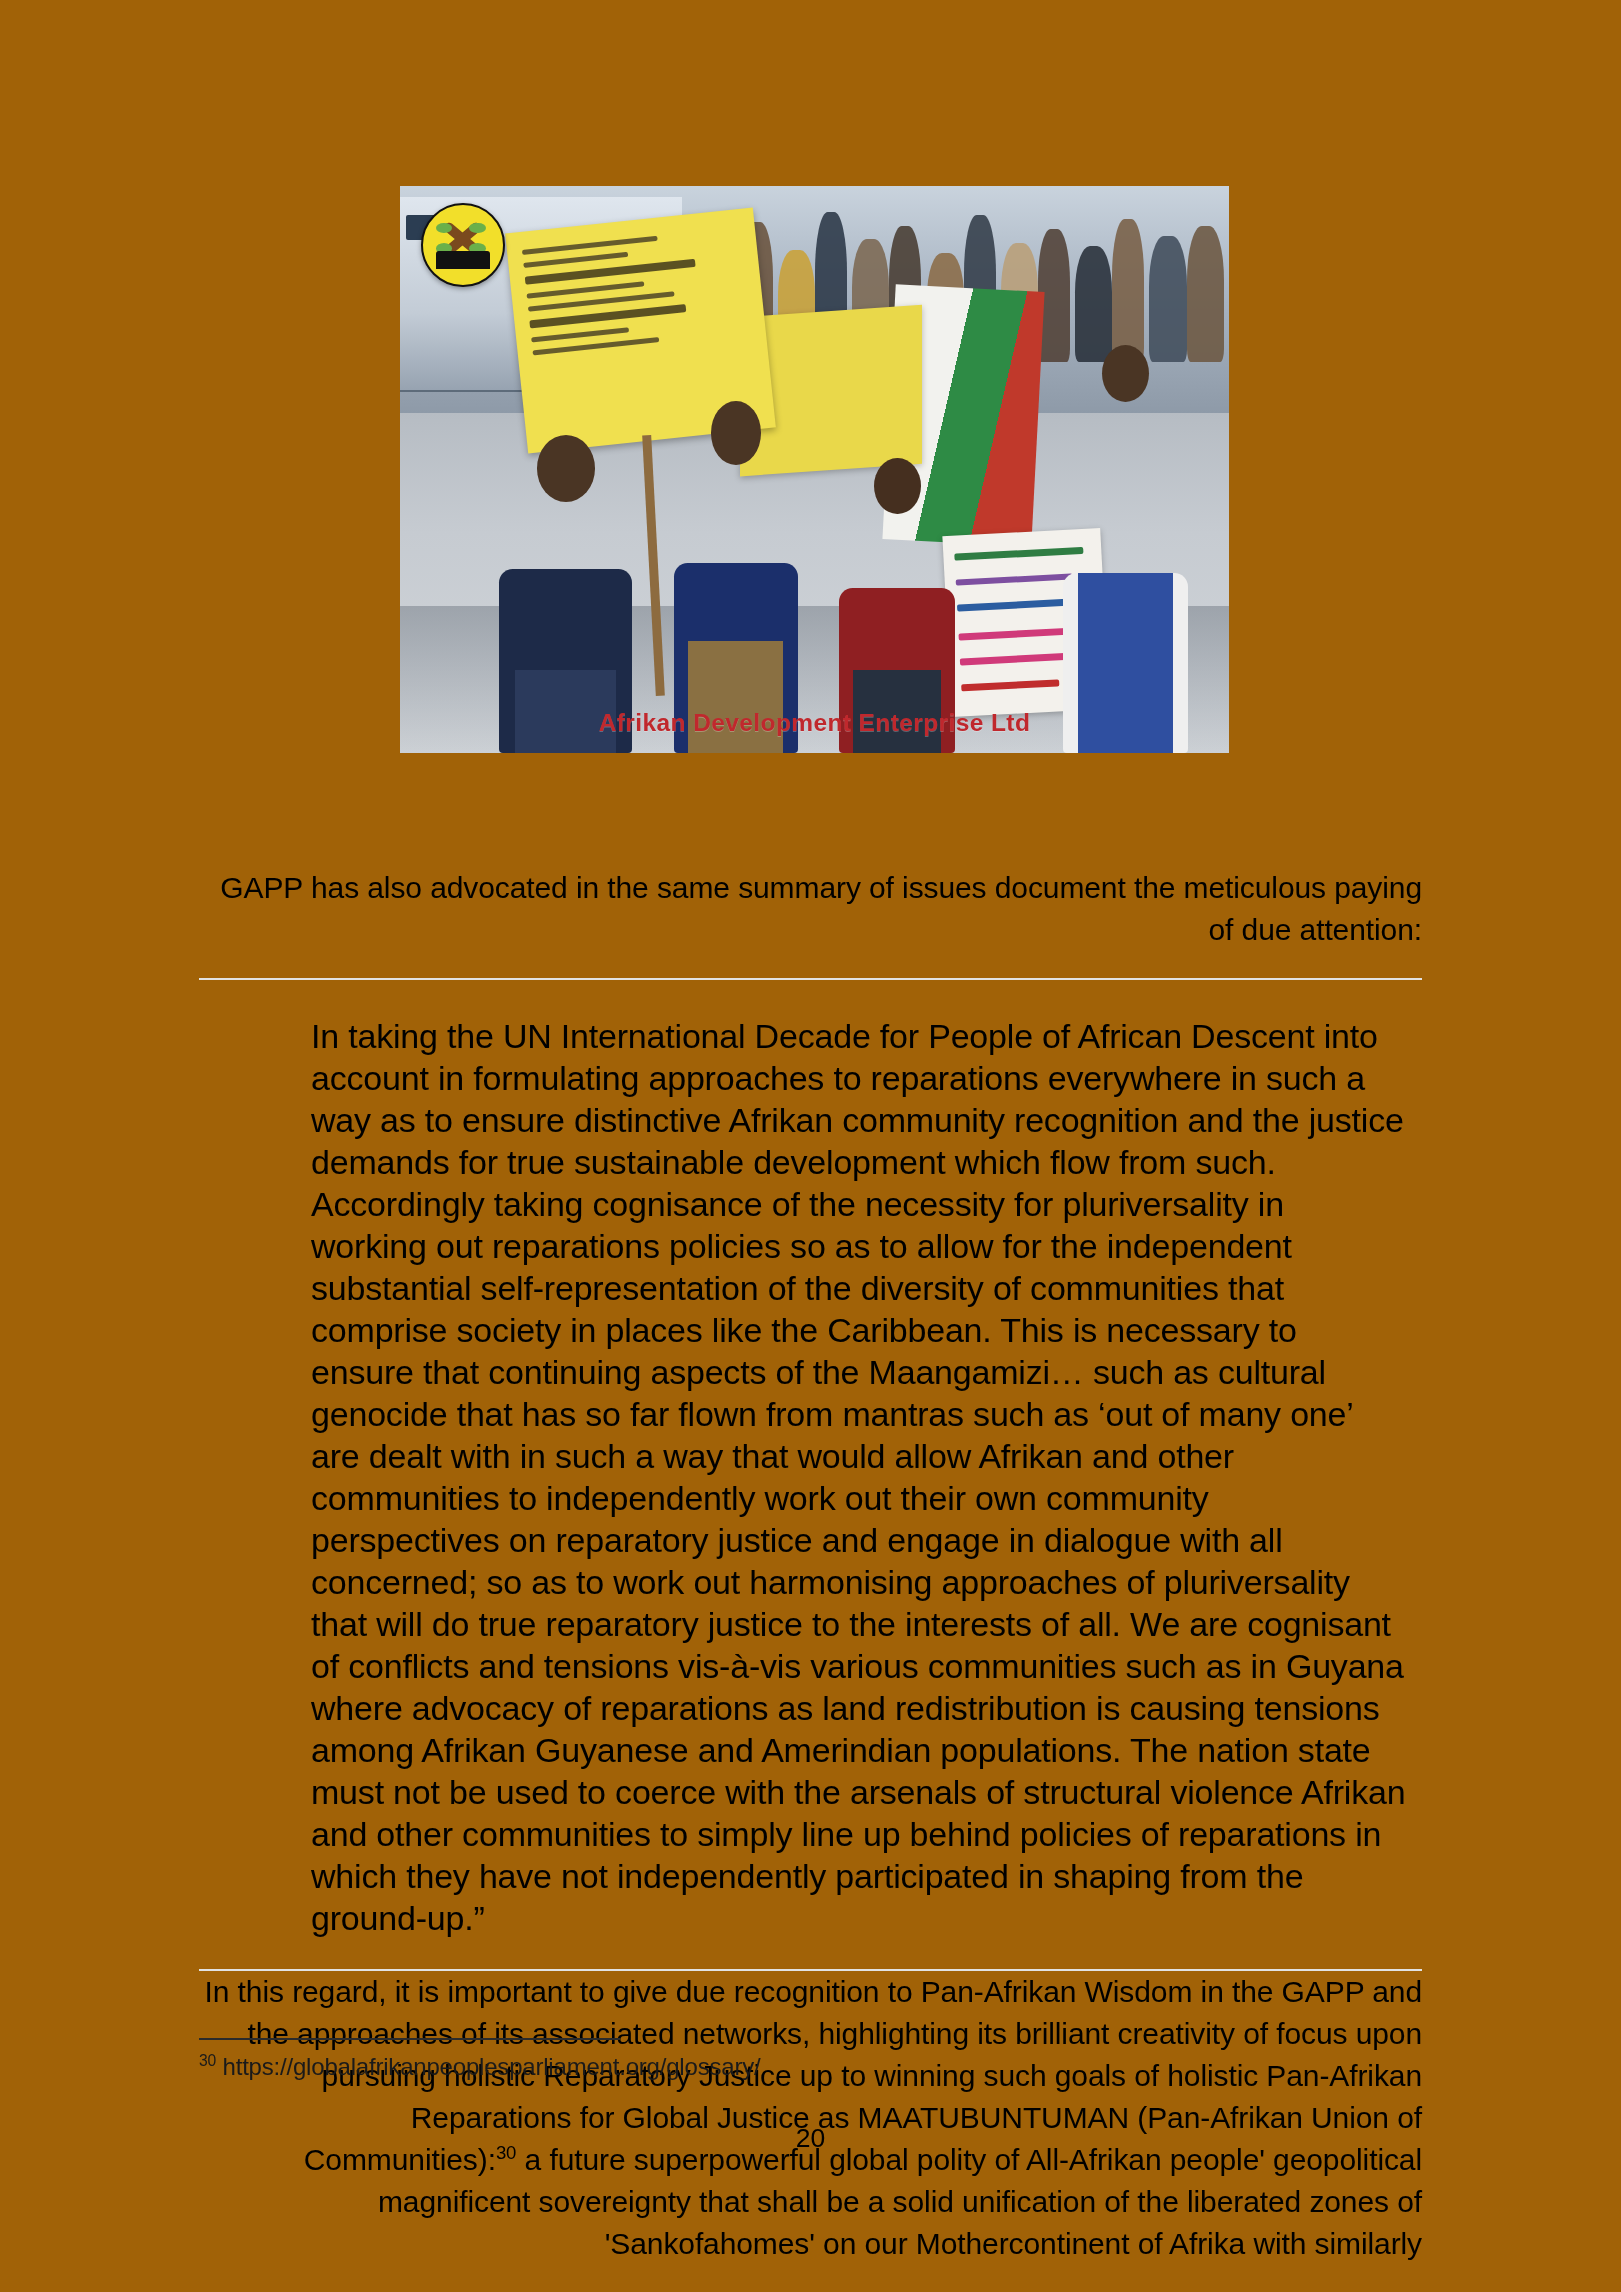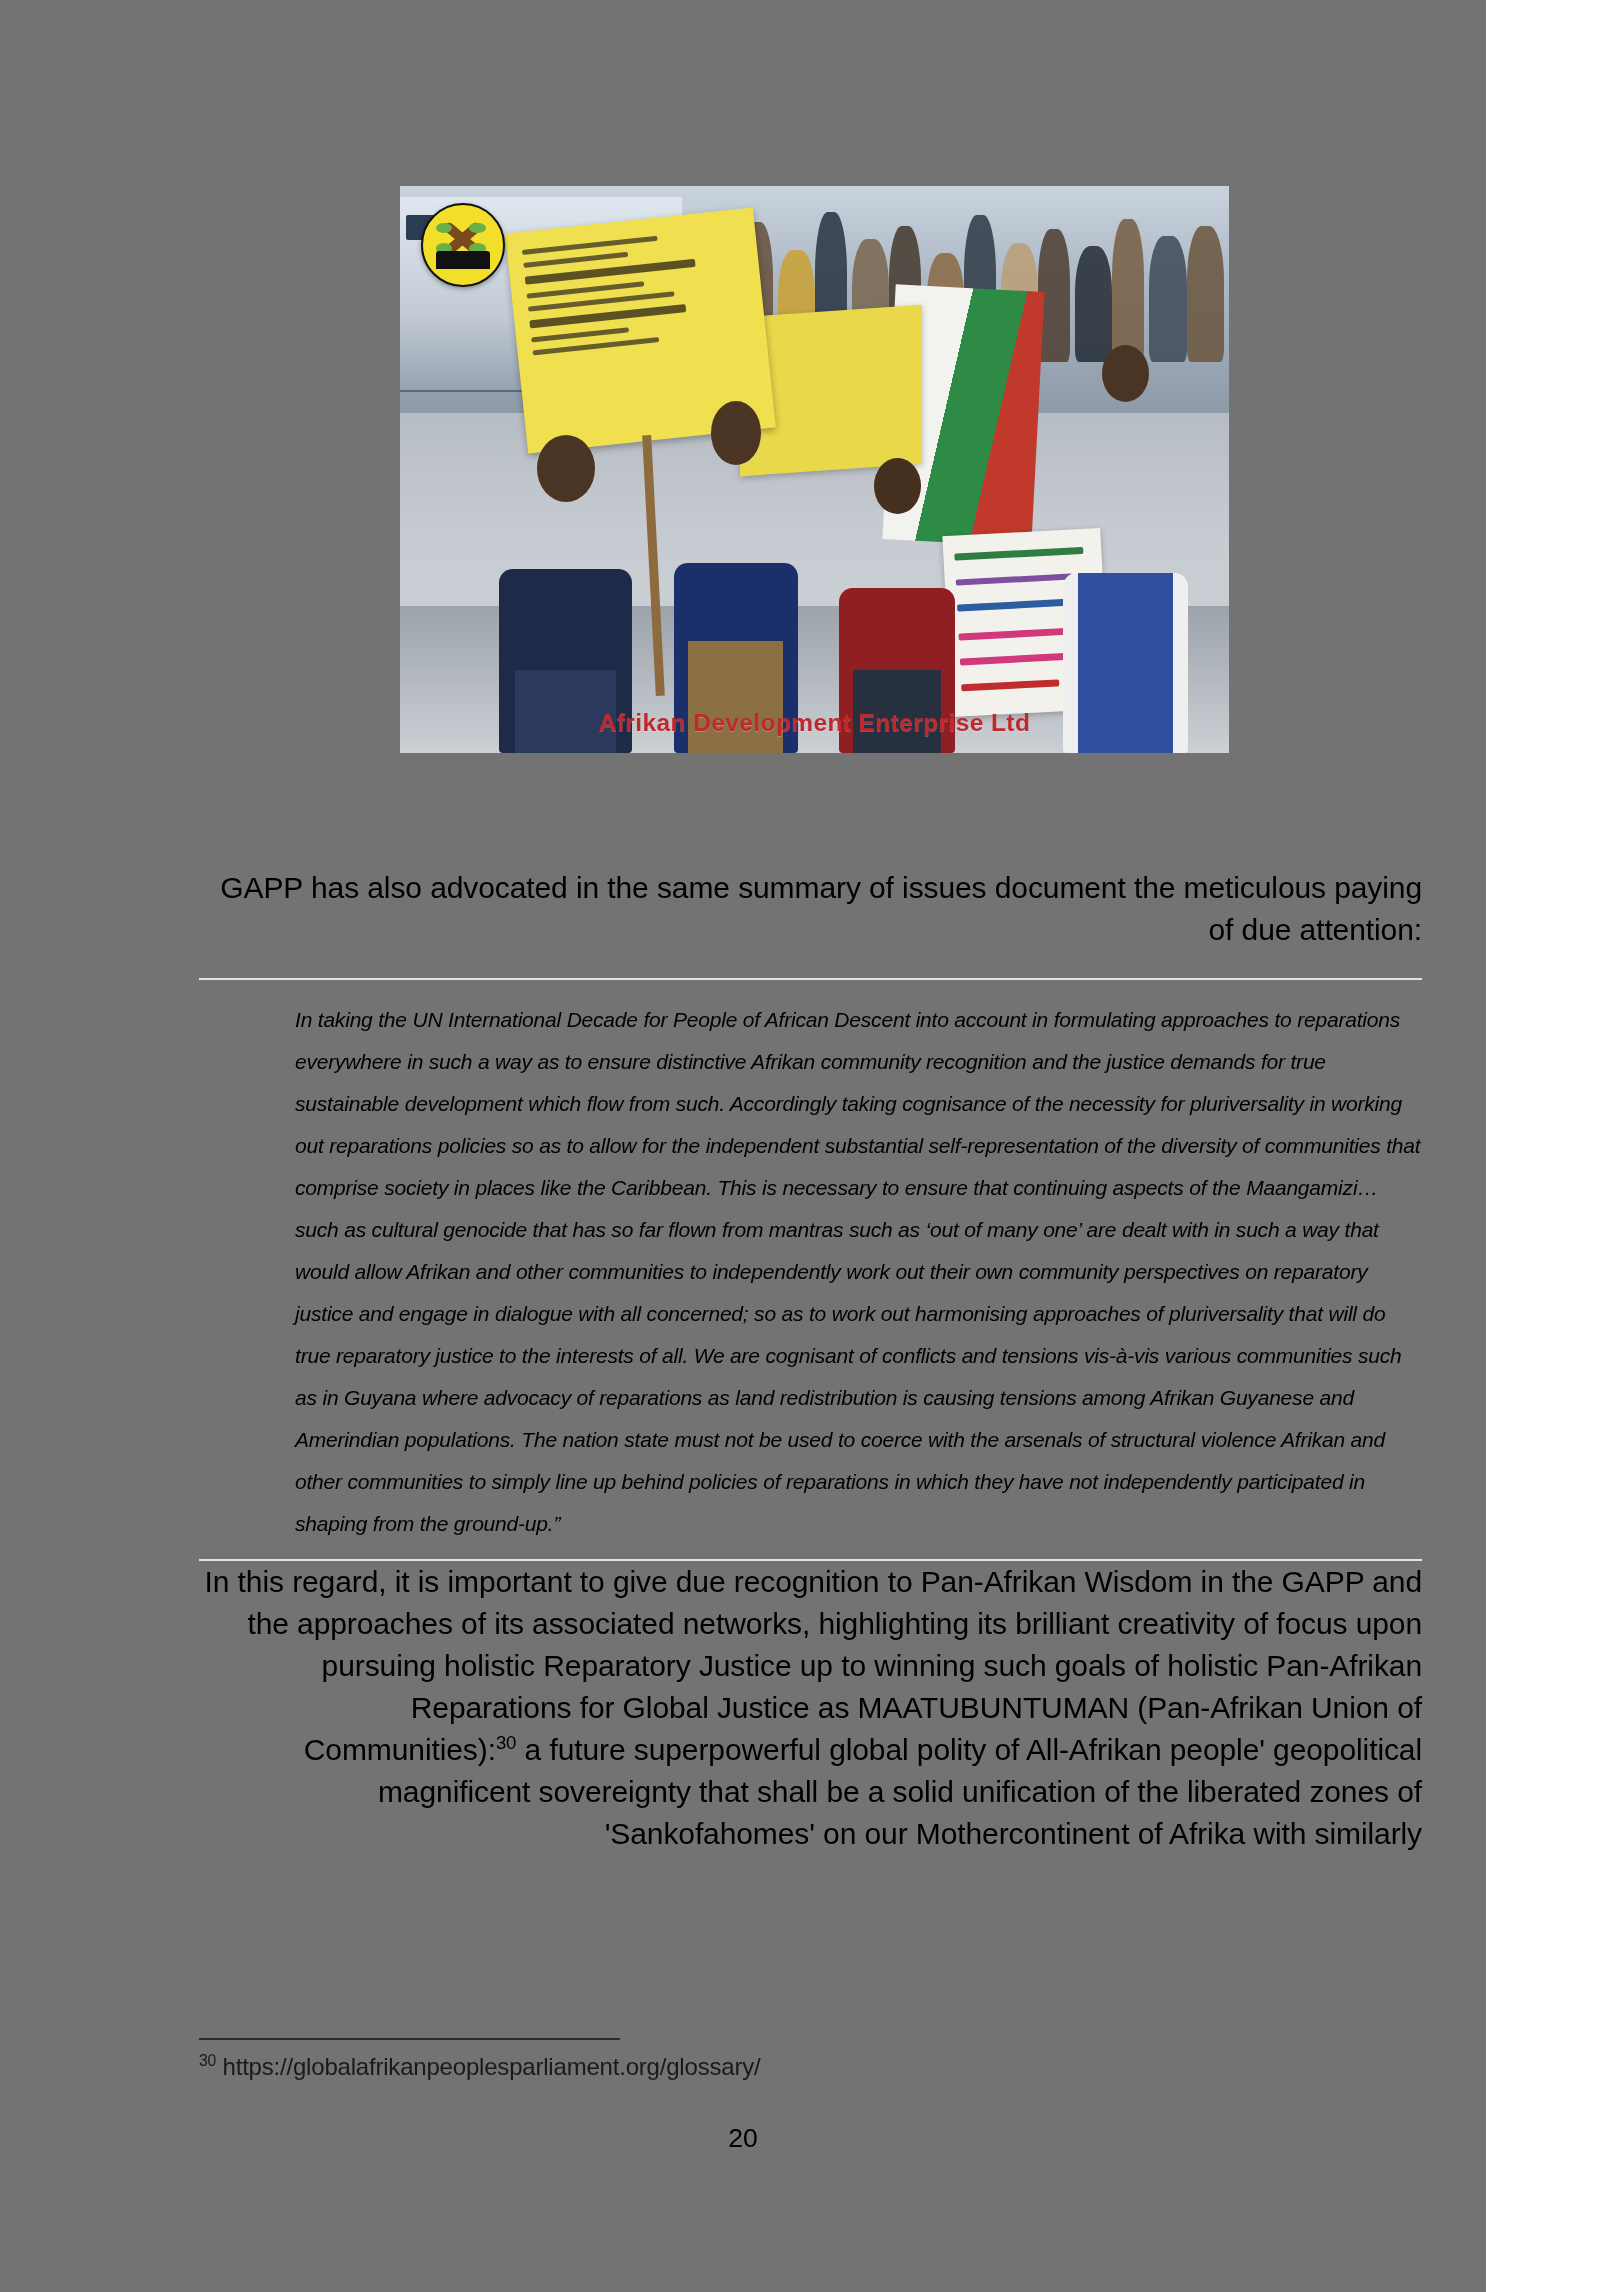--- a/index.html
+++ b/index.html
@@ -10,23 +10,23 @@
   body {
     width: 1621px;
     height: 2293px;
     overflow: hidden;
     font-family: "Liberation Sans", sans-serif;
     color: #000000;
   }
 
   .page {
     position: relative;
-    width: 1486px;
+    width: 1621px;
     height: 2293px;
-    background: #737373;
+    background: #a16207;
     box-sizing: border-box;
   }
 
   
   .figure-wrap {
     position: absolute;
     left: 400px;
     top: 186px;
     width: 829px;
     height: 567px;
@@ -202,23 +202,22 @@
     text-align: right;
   }
 
   .blockquote {
     margin: 27.4px 0 0 0;
     padding: 18.6px 0 13.7px 96px;
     border-top: 2px solid #e2e2e2;
     border-bottom: 2px solid #e2e2e2;
   }
   .blockquote p {
-    margin: 0;
-    font-style: italic;
-    font-size: 21px;
+    margin: 16px;
+    font-size: 34px;
     line-height: 42px;
     letter-spacing: -0.2px;
   }
 
   .para-last {
     margin-top: 25.5px;
   }
 
   sup.fn {
     font-size: 18.6px;

